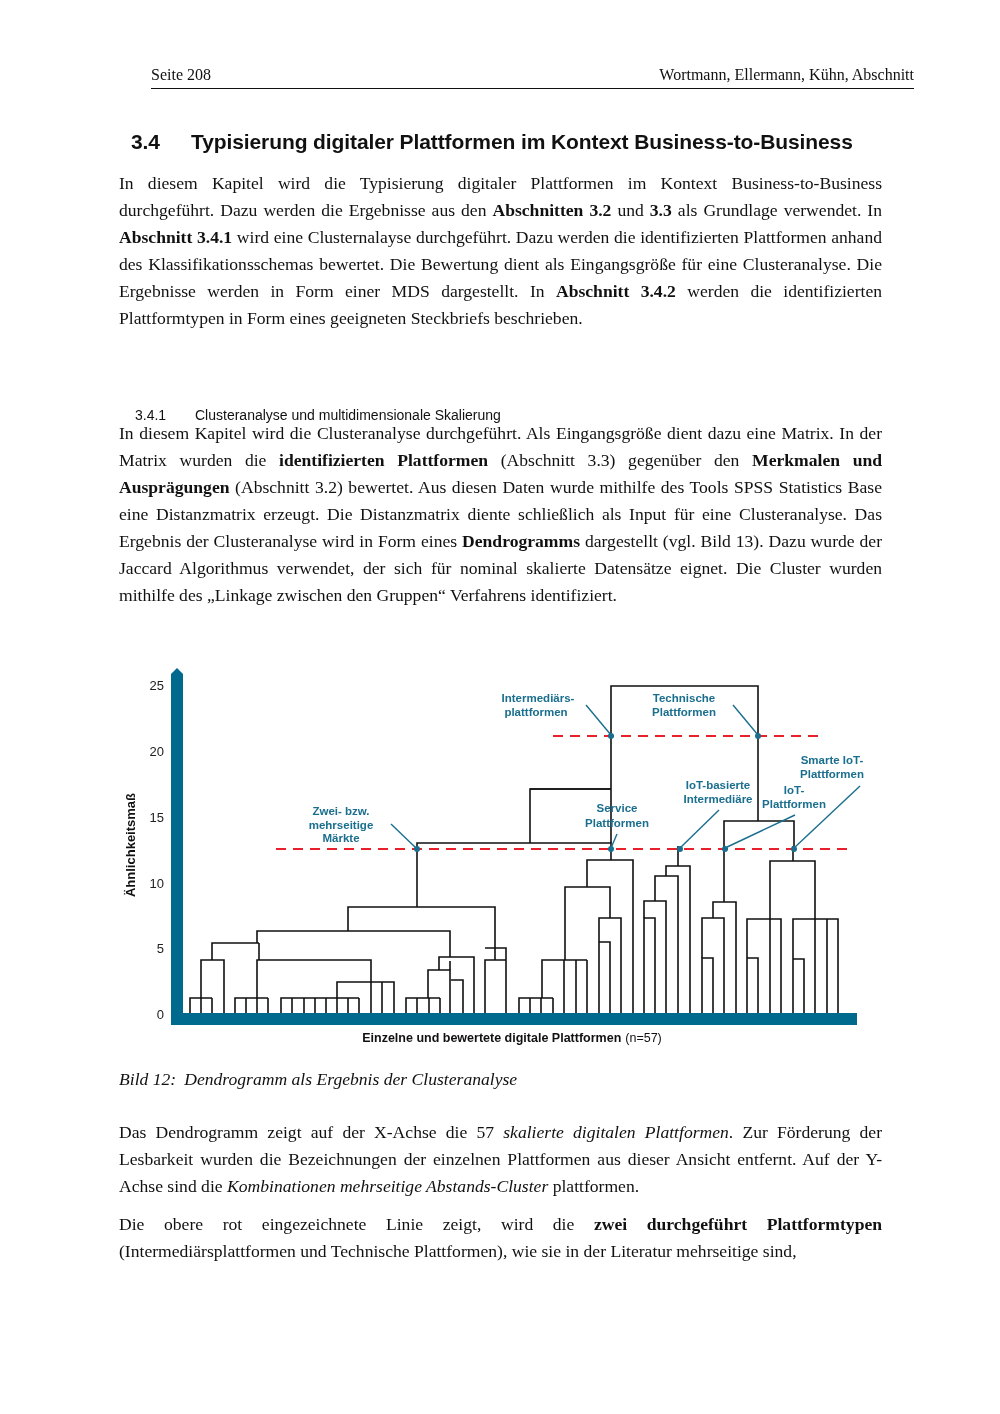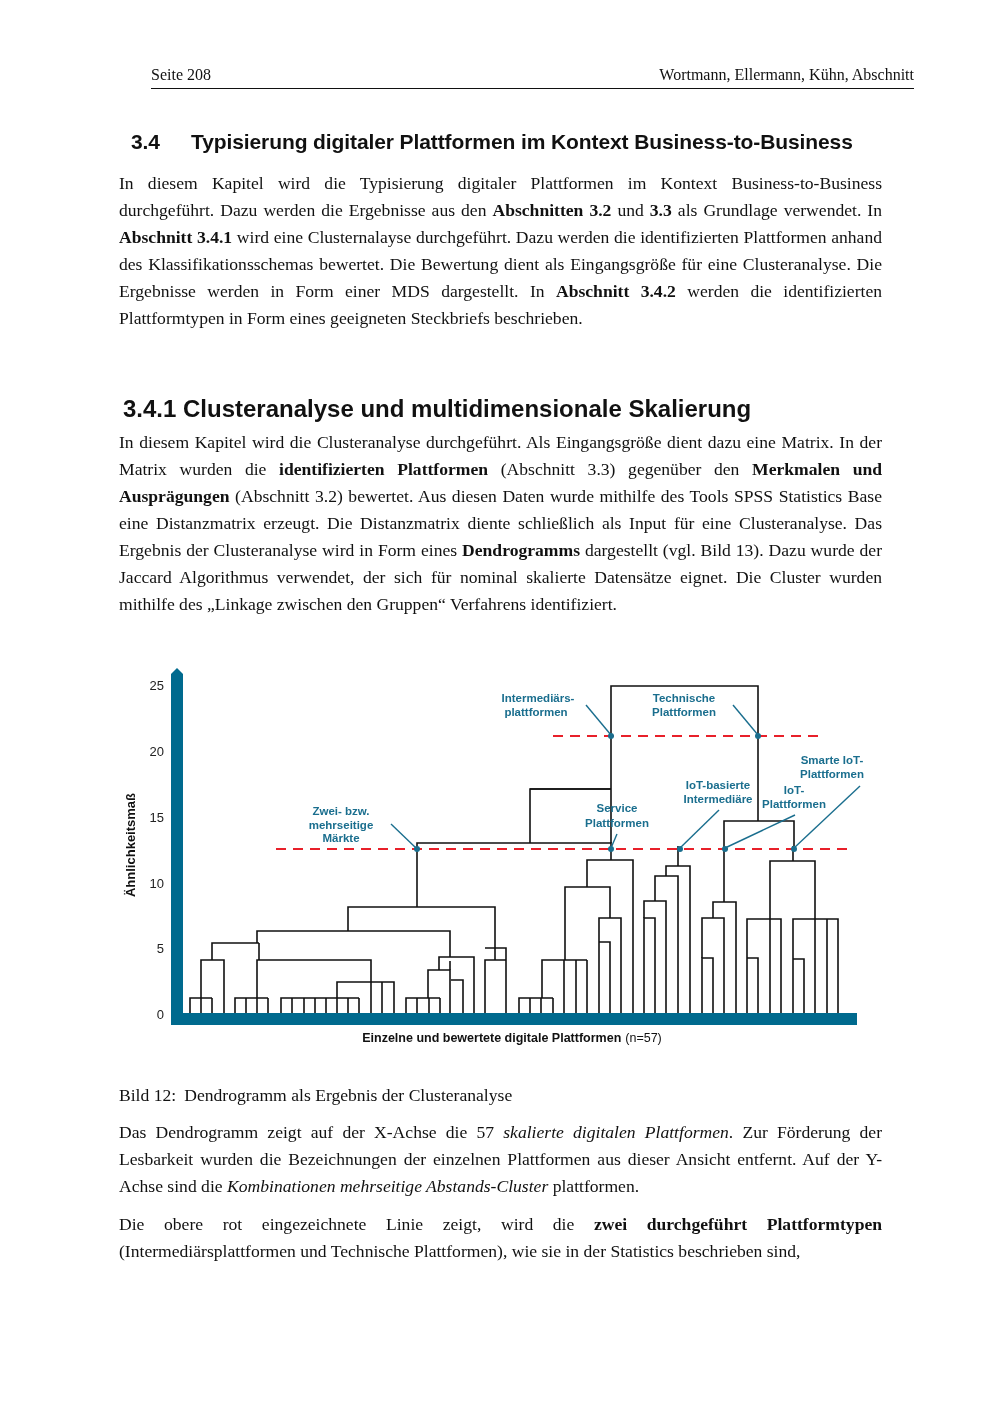--- a/index.html
+++ b/index.html
@@ -3,28 +3,28 @@
 <meta charset="utf-8">
 <style>
   html, body { margin:0; padding:0; background:#ffffff; }
   body { width:1000px; height:1414px; position:relative; font-family:"Liberation Serif", serif; color:#111; }
   .page { position:absolute; left:119px; top:0; width:763px; }
   .running-head { position:absolute; top:66px; left:0; width:763px; height:22px; border-bottom:1.3px solid #111; font-size:16px;margin-left:32px; }
   .running-head .left { position:absolute; left:0; top:0; }
   .running-head .right { position:absolute; right:0; top:0; }
   h2.sec { position:absolute; top:118px; left:0; margin:12px; font-family:"Liberation Sans", sans-serif; font-weight:bold; font-size:21px; letter-spacing:-0.1px; }
   h2.sec .num { display:inline-block; width:60px; }
-  h3.sub { position:absolute; top:391px; left:0; margin:4px; font-family:"Liberation Sans", sans-serif; font-weight:bold; font-size:24px; }
+  h3.sub { position:absolute; top:391px; left:0; margin:16px; font-family:"Liberation Sans", sans-serif; font-weight:normal; font-size:14px; }
   h3.sub .num { display:inline-block; width:60px; }
   .para { position:absolute; left:0; width:763px; margin:0; font-size:17.6px; line-height:27px; text-align:justify; }
   .p1 { top:170px; }
-  .p2 { top:429px; }
+  .p2 { top:420px; }
   .p3 { top:1119px; }
   .p4 { top:1211px; }
-  .caption { position:absolute; top:1069px; left:0; font-size:17.6px;margin-top:16px; }
+  .caption { position:absolute; top:1069px; left:0; font-style:italic; font-size:17.6px; }
   .caption .lbl { margin-right:8px; }
   .figure { position:absolute; left:0; top:0; width:1000px; height:1060px; pointer-events:none; }
   .figure svg { position:absolute; left:0; top:0; }
   .figure svg text { font-family:"Liberation Sans", sans-serif; }
 </style>
 </head>
 <body>
 
 <div class="page">
   <div class="running-head">
@@ -37,21 +37,21 @@
   <p class="para p1"><span>In diesem Kapitel wird die Typisierung digitaler Plattformen im Kontext Business-to-Business durchgeführt. Dazu werden die Ergebnisse aus den </span><b>Abschnitten 3.2</b><span> und </span><b>3.3</b><span> als Grundlage verwendet. In </span><b>Abschnitt 3.4.1</b><span> wird eine Clusternalayse durchgeführt. Dazu werden die identifizierten Plattformen anhand des Klassifikationsschemas bewertet. Die Bewertung dient als Eingangsgröße für eine Clusteranalyse. Die Ergebnisse werden in Form einer MDS dargestellt. In </span><b>Abschnitt 3.4.2</b><span> werden die identifizierten Plattformtypen in Form eines geeigneten Steckbriefs beschrieben.</span></p>
 
   <h3 class="sub"><span class="num">3.4.1</span><span>Clusteranalyse und multidimensionale Skalierung</span></h3>
 
   <p class="para p2"><span>In diesem Kapitel wird die Clusteranalyse durchgeführt. Als Eingangsgröße dient dazu eine Matrix. In der Matrix wurden die </span><b>identifizierten Plattformen</b><span> (Abschnitt 3.3) gegenüber den </span><b>Merkmalen und Ausprägungen</b><span> (Abschnitt 3.2) bewertet. Aus diesen Daten wurde mithilfe des Tools SPSS Statistics Base eine Distanzmatrix erzeugt. Die Distanzmatrix diente schließlich als Input für eine Clusteranalyse. Das Ergebnis der Clusteranalyse wird in Form eines </span><b>Dendrogramms</b><span> dargestellt (vgl. Bild 13). Dazu wurde der Jaccard Algorithmus verwendet, der sich für nominal skalierte Datensätze eignet. Die Cluster wurden mithilfe des „Linkage zwischen den Gruppen“ Verfahrens identifiziert.</span></p>
 
   <div class="caption"><span class="lbl">Bild 12:</span><span>Dendrogramm als Ergebnis der Clusteranalyse</span></div>
 
   <p class="para p3"><span>Das Dendrogramm zeigt auf der X-Achse die 57 </span><i>skalierte digitalen Plattformen</i><span>. Zur Förderung der Lesbarkeit wurden die Bezeichnungen der einzelnen Plattformen aus dieser Ansicht entfernt. Auf der Y-Achse sind die </span><i>Kombinationen mehrseitige Abstands-Cluster</i><span> plattformen.</span></p>
 
-  <p class="para p4"><span>Die obere rot eingezeichnete Linie zeigt, wird die </span><b>zwei durchgeführt Plattformtypen</b><span> (Intermediärsplattformen und Technische Plattformen), wie sie in der Statistics beschrieben sind,</span></p>
+  <p class="para p4"><span>Die obere rot eingezeichnete Linie zeigt, wird die </span><b>zwei durchgeführt Plattformtypen</b><span> (Intermediärsplattformen und Technische Plattformen), wie sie in der Literatur mehrseitige sind,</span></p>
 </div>
 
 <div class="figure">
 <svg width="1000" height="1060" viewBox="0 0 1000 1060">
 
   <g font-size="13" fill="#222" text-anchor="end">
     <text x="164" y="1019">0</text>
     <text x="164" y="953">5</text>
     <text x="164" y="888">10</text>
     <text x="164" y="822">15</text>

